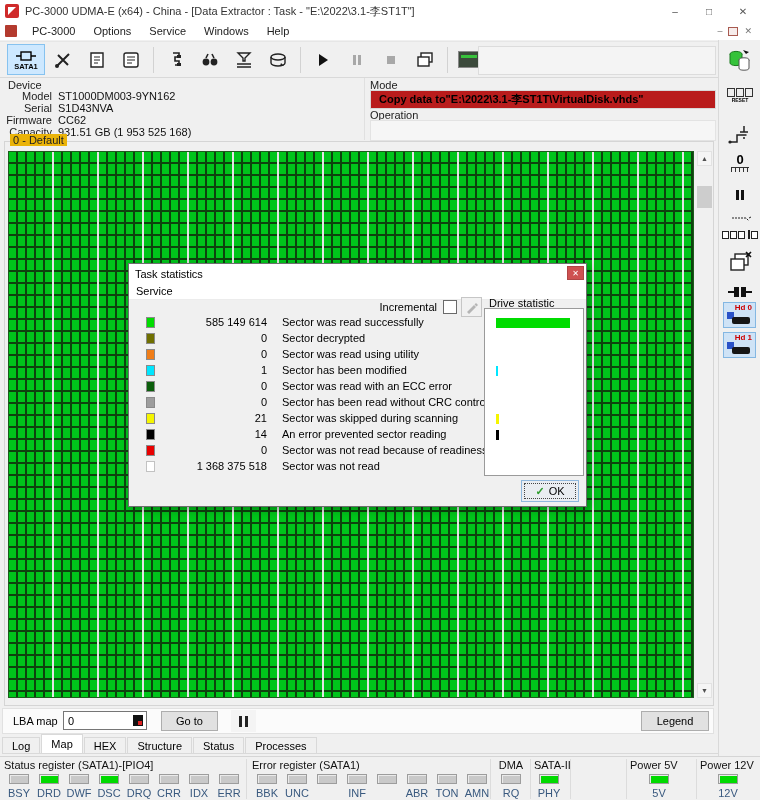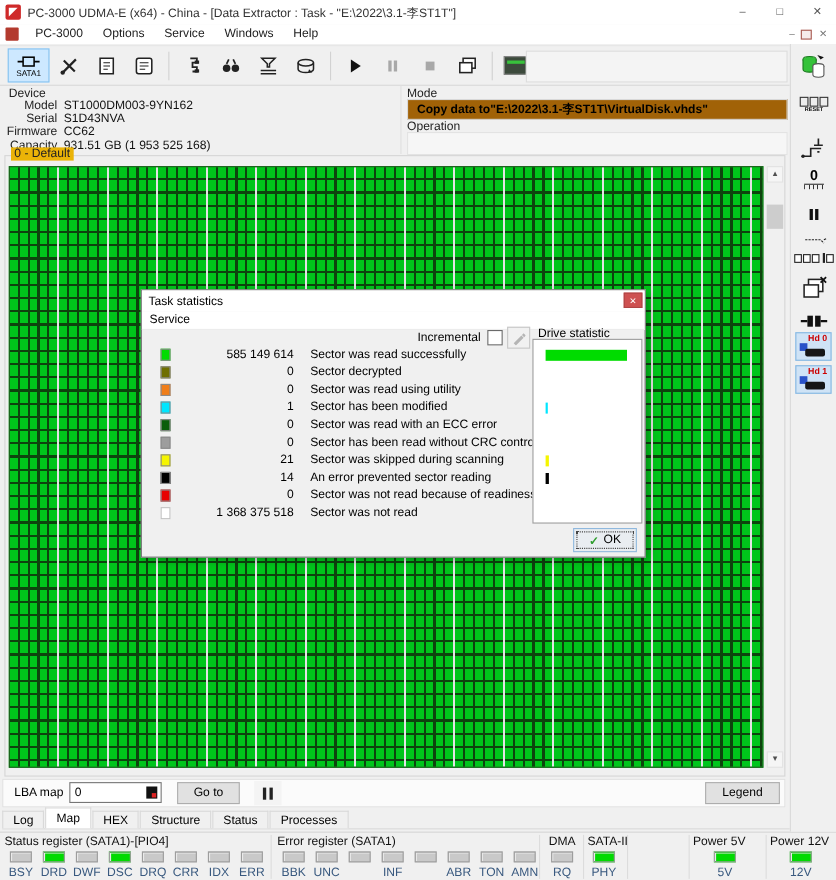--- a/index.html
+++ b/index.html
@@ -21,38 +21,38 @@
   .mdi-controls{margin-left:auto;display:flex;align-items:center;gap:6px;padding-right:8px;}
   .mdi-btn{color:#777;font-size:9px;line-height:9px;}
   .mdi-restore{width:8px;height:7px;border:1px solid #a85a50;background:#f6eceb;}
 
   
   .toolbar{position:absolute;left:0;top:41px;width:718px;height:37px;background:#f0f0f0;border-top:1px solid #e6e6e6;border-bottom:1px solid #d9d9d9;display:flex;align-items:center;padding-left:6px;box-sizing:border-box;}
   .tb-btn{width:32px;height:31px;margin:0 1px;display:flex;flex-direction:column;align-items:center;justify-content:center;box-sizing:border-box;}
   .tb-btn.active{background:#cde8ff;border:1px solid #86c2ef;}
   .tb-btn.wide{width:38px;}
   .tb-sep{width:1px;height:26px;background:#d2d2d2;margin:0 5px;}
-  .sata-label{font-size:7.5px;font-weight:normal;line-height:7px;margin-top:1px;}
+  .sata-label{font-size:7.5px;font-weight:bold;line-height:7px;margin-top:1px;}
   .tb-empty{position:absolute;left:478px;top:4px;width:236px;height:27px;border:1px solid #dcdcdc;background:#f4f4f4;}
   .caret{font-size:8px;color:#333;margin-left:2px;}
   .thumb-rect{width:22px;height:15px;background:#3c4a3c;border:1px solid #888;position:relative;}
   .thumb-rect:after{content:"";position:absolute;left:2px;top:3px;width:16px;height:3px;background:#38c23c;}
   .imgbtn-inner{display:flex;align-items:center;}
 
   
   .info{position:absolute;left:0;top:78px;width:718px;height:62px;}
   .group-label{position:absolute;color:#222;}
   .device-label{left:8px;top:1px;}
   .dev-rows{position:absolute;left:0;top:12px;}
   .dev-row{display:flex;height:12px;line-height:12px;}
   .dev-label{width:52px;text-align:right;color:#222;}
   .dev-value{margin-left:6px;color:#111;}
   .info-divider{position:absolute;left:364px;top:0;width:1px;height:62px;background:#e0e0e0;}
   .mode-label{left:370px;top:1px;}
-  .mode-box{position:absolute;left:370px;top:12px;width:344px;height:17px;border:1px solid #d8d8d8;background:#a16207;display:flex;align-items:center;}
+  .mode-box{position:absolute;left:370px;top:12px;width:344px;height:17px;border:1px solid #d8d8d8;background:#b91c1c;display:flex;align-items:center;}
   .mode-value{font-weight:bold;margin-left:8px;white-space:nowrap;}
   .operation-label{left:370px;top:31px;}
   .operation-box{position:absolute;left:370px;top:42px;width:344px;height:19px;border:1px solid #e3e3e3;background:#f6f6f6;}
 
   
   .map-group-label{position:absolute;left:10px;top:134px;background:#eab308;padding:0 3px;z-index:2;color:#222;}
   .map-box{position:absolute;left:4px;top:141px;width:710px;height:565px;border:1px solid #d5d5d5;background:#f0f0f0;box-sizing:border-box;}
   .map-grid{position:absolute;left:3px;top:9px;width:686px;height:547px;border:1px solid #1e5c1e;box-sizing:border-box;
     background:
       repeating-linear-gradient(90deg, transparent 0 43px, #e4e4e4 43px 45px),

